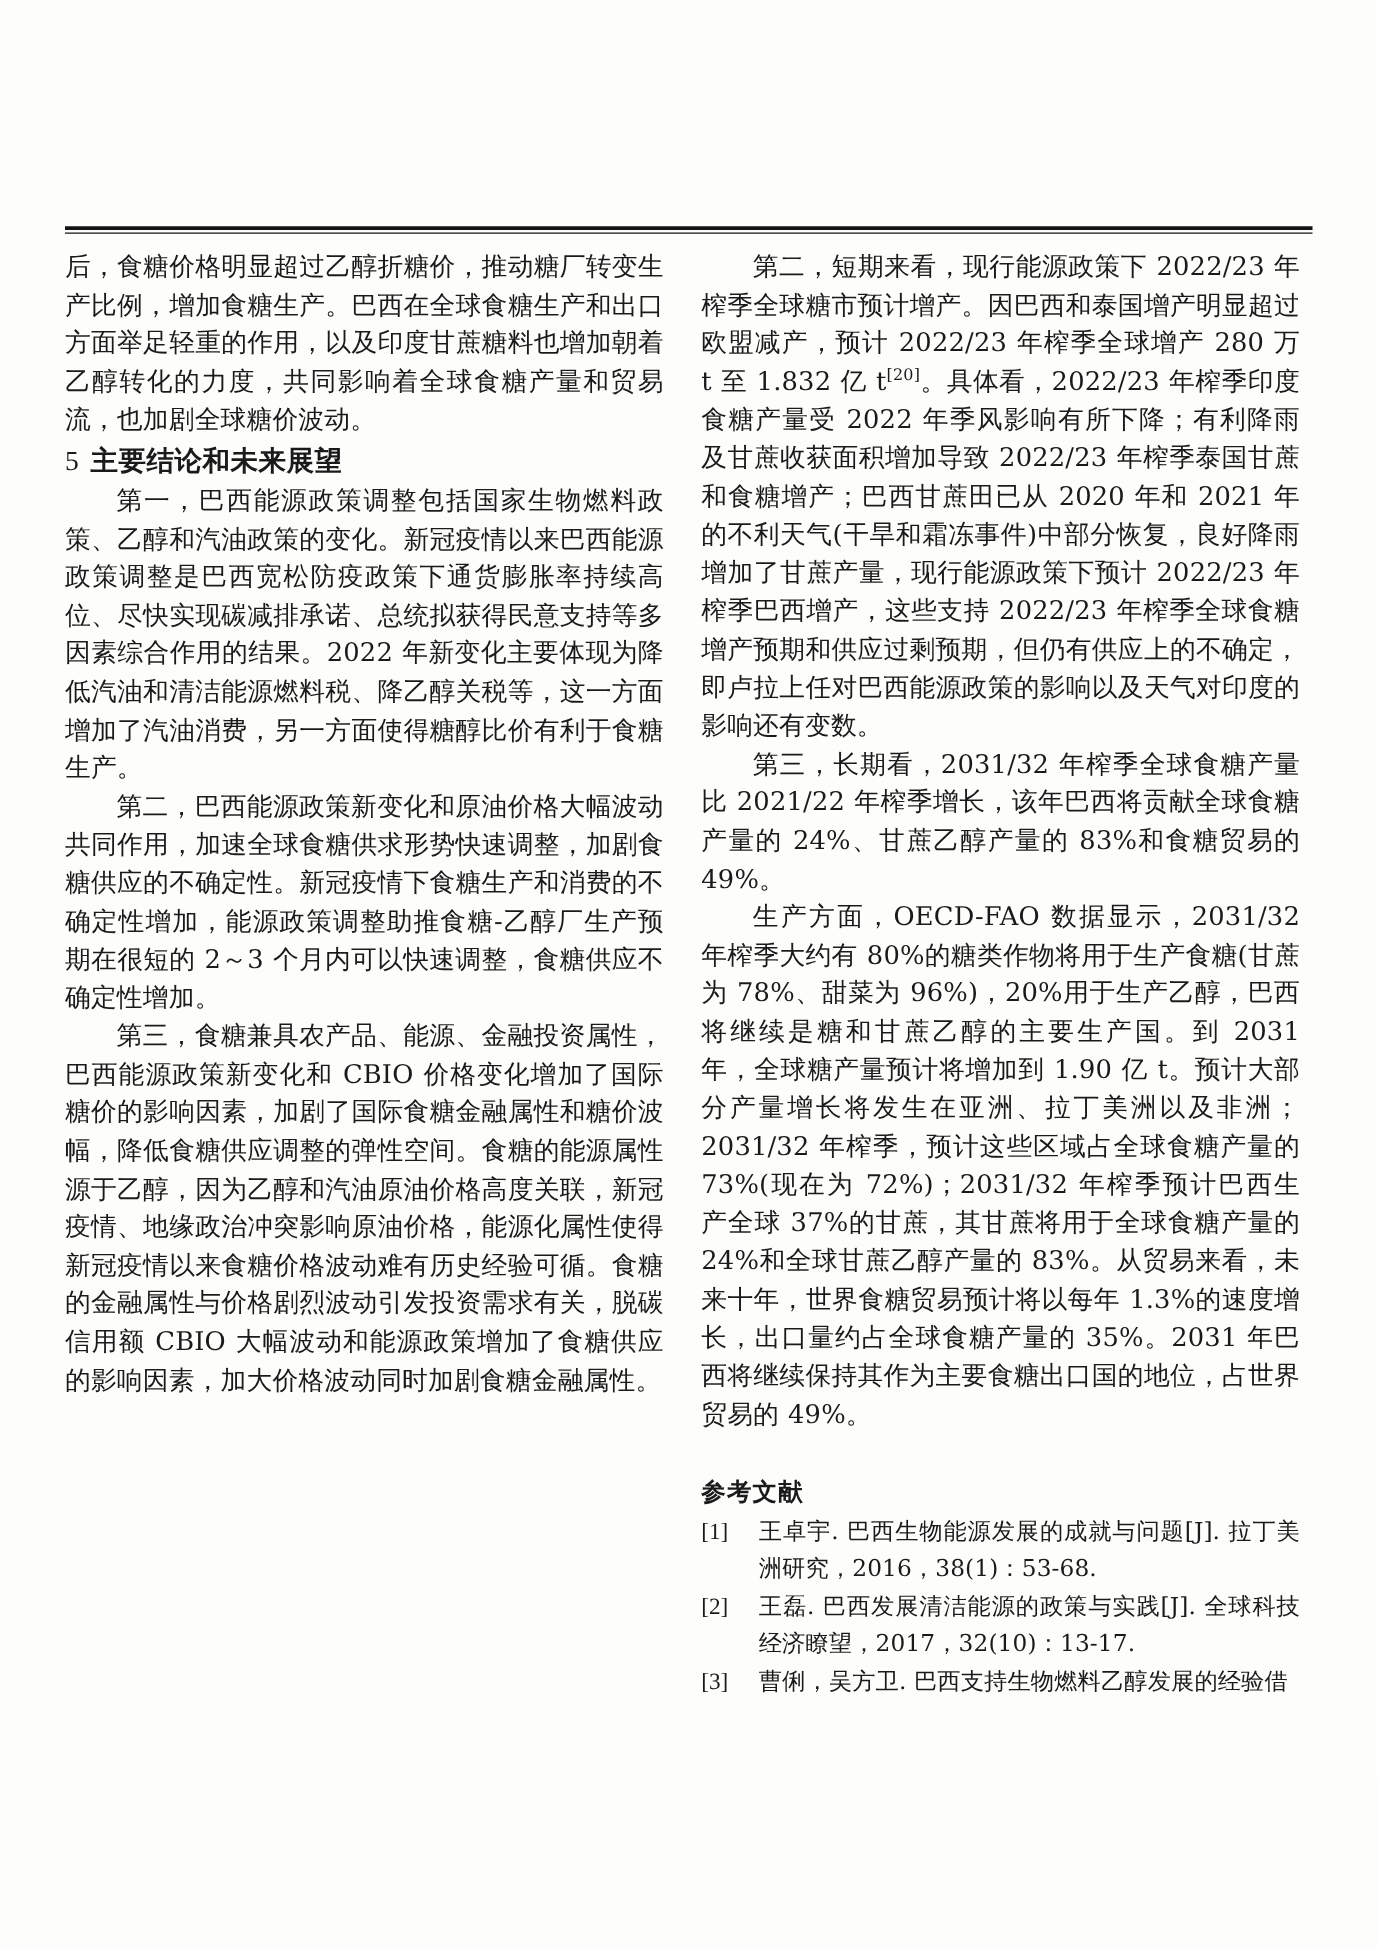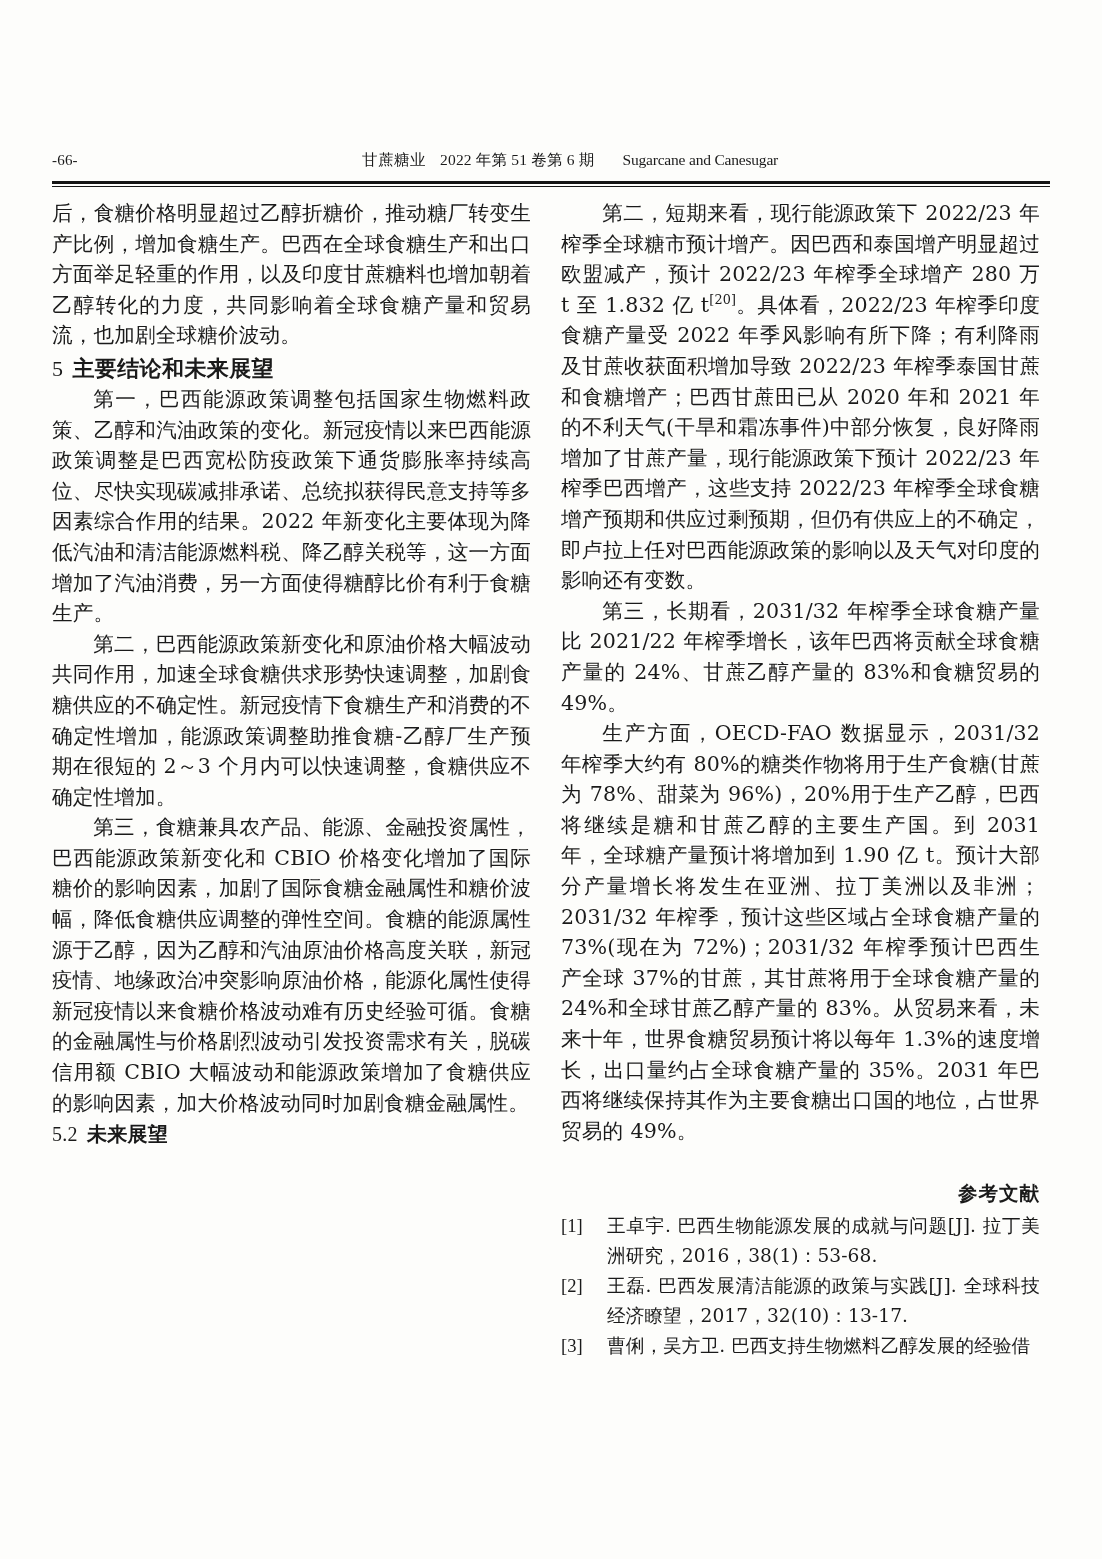--- a/index.html
+++ b/index.html
@@ -137,21 +137,21 @@
 
   sup.ref {
     font-size: 0.62em;
     vertical-align: super;
     line-height: 0;
   }
 
   
   .refs-title {
     margin: 34px 0 4px 0;
-    text-align: right;
+    text-align: left;
     font-size: 19.5px;
     font-weight: bold;
     font-family: "DejaVu Sans", "Liberation Sans", sans-serif;
     letter-spacing: 1px;
   }
   .ref-item {
     display: flex;
     font-size: 18.6px;
     line-height: 29.5px;
     font-family: "DejaVu Serif", "Liberation Serif", serif;
@@ -167,28 +167,20 @@
     text-align: justify;
     text-justify: inter-ideograph;
     letter-spacing: 0.1px;
   }
 </style>
 </head>
 <body>
 
 <div class="page">
 
-  <div class="running-head">
-    <div class="folio">-66-</div>
-    <div class="head-center">
-      <span class="head-cn">甘蔗糖业</span>
-      <span class="head-issue">2022 年第 51 卷第 6 期</span>
-      <span class="head-en">Sugarcane and Canesugar</span>
-    </div>
-  </div>
 
   <div class="rule-group">
     <div class="rule-thick"></div>
     <div class="rule-gap"></div>
     <div class="rule-thin"></div>
   </div>
 
   <div class="columns">
 
     <div class="col">
@@ -197,23 +189,20 @@
 
       <h2 class="sec">
         <span class="num">5</span><span>主要结论和未来展望</span>
       </h2>
 
 
       <p class="para">第一，巴西能源政策调整包括国家生物燃料政策、乙醇和汽油政策的变化。新冠疫情以来巴西能源政策调整是巴西宽松防疫政策下通货膨胀率持续高位、尽快实现碳减排承诺、总统拟获得民意支持等多因素综合作用的结果。2022 年新变化主要体现为降低汽油和清洁能源燃料税、降乙醇关税等，这一方面增加了汽油消费，另一方面使得糖醇比价有利于食糖生产。</p>
       <p class="para">第二，巴西能源政策新变化和原油价格大幅波动共同作用，加速全球食糖供求形势快速调整，加剧食糖供应的不确定性。新冠疫情下食糖生产和消费的不确定性增加，能源政策调整助推食糖-乙醇厂生产预期在很短的 2～3 个月内可以快速调整，食糖供应不确定性增加。</p>
       <p class="para">第三，食糖兼具农产品、能源、金融投资属性，巴西能源政策新变化和 CBIO 价格变化增加了国际糖价的影响因素，加剧了国际食糖金融属性和糖价波幅，降低食糖供应调整的弹性空间。食糖的能源属性源于乙醇，因为乙醇和汽油原油价格高度关联，新冠疫情、地缘政治冲突影响原油价格，能源化属性使得新冠疫情以来食糖价格波动难有历史经验可循。食糖的金融属性与价格剧烈波动引发投资需求有关，脱碳信用额 CBIO 大幅波动和能源政策增加了食糖供应的影响因素，加大价格波动同时加剧食糖金融属性。</p>
 
-      <h3 class="subsec">
-        <span class="num">5.2</span><span>未来展望</span>
-      </h3>
 
 
     </div>
 
     <div class="col">
 
 
       <p class="para"><span>第二，短期来看，现行能源政策下 2022/23 年榨季全球糖市预计增产。因巴西和泰国增产明显超过欧盟减产，预计 2022/23 年榨季全球增产 280 万 t 至 1.832 亿 t</span><sup class="ref">[20]</sup><span>。具体看，2022/23 年榨季印度食糖产量受 2022 年季风影响有所下降；有利降雨及甘蔗收获面积增加导致 2022/23 年榨季泰国甘蔗和食糖增产；巴西甘蔗田已从 2020 年和 2021 年的不利天气(干旱和霜冻事件)中部分恢复，良好降雨增加了甘蔗产量，现行能源政策下预计 2022/23 年榨季巴西增产，这些支持 2022/23 年榨季全球食糖增产预期和供应过剩预期，但仍有供应上的不确定，即卢拉上任对巴西能源政策的影响以及天气对印度的影响还有变数。</span></p>
 
       <p class="para">第三，长期看，2031/32 年榨季全球食糖产量比 2021/22 年榨季增长，该年巴西将贡献全球食糖产量的 24%、甘蔗乙醇产量的 83%和食糖贸易的 49%。</p>

